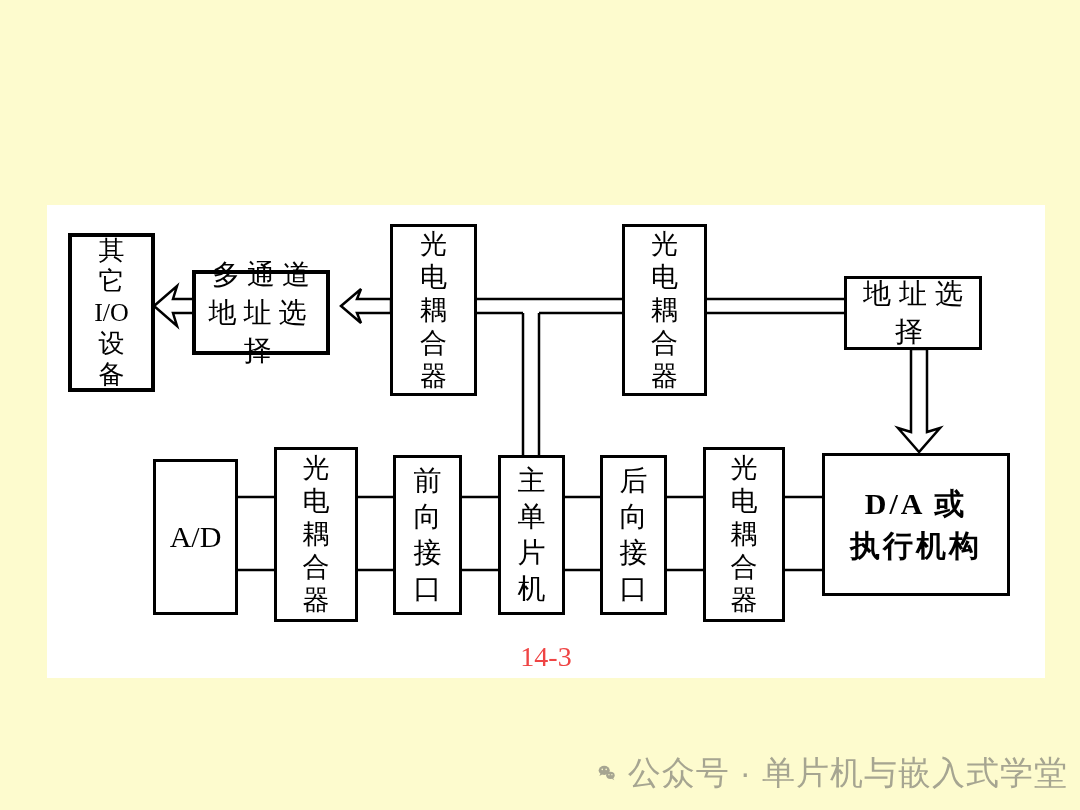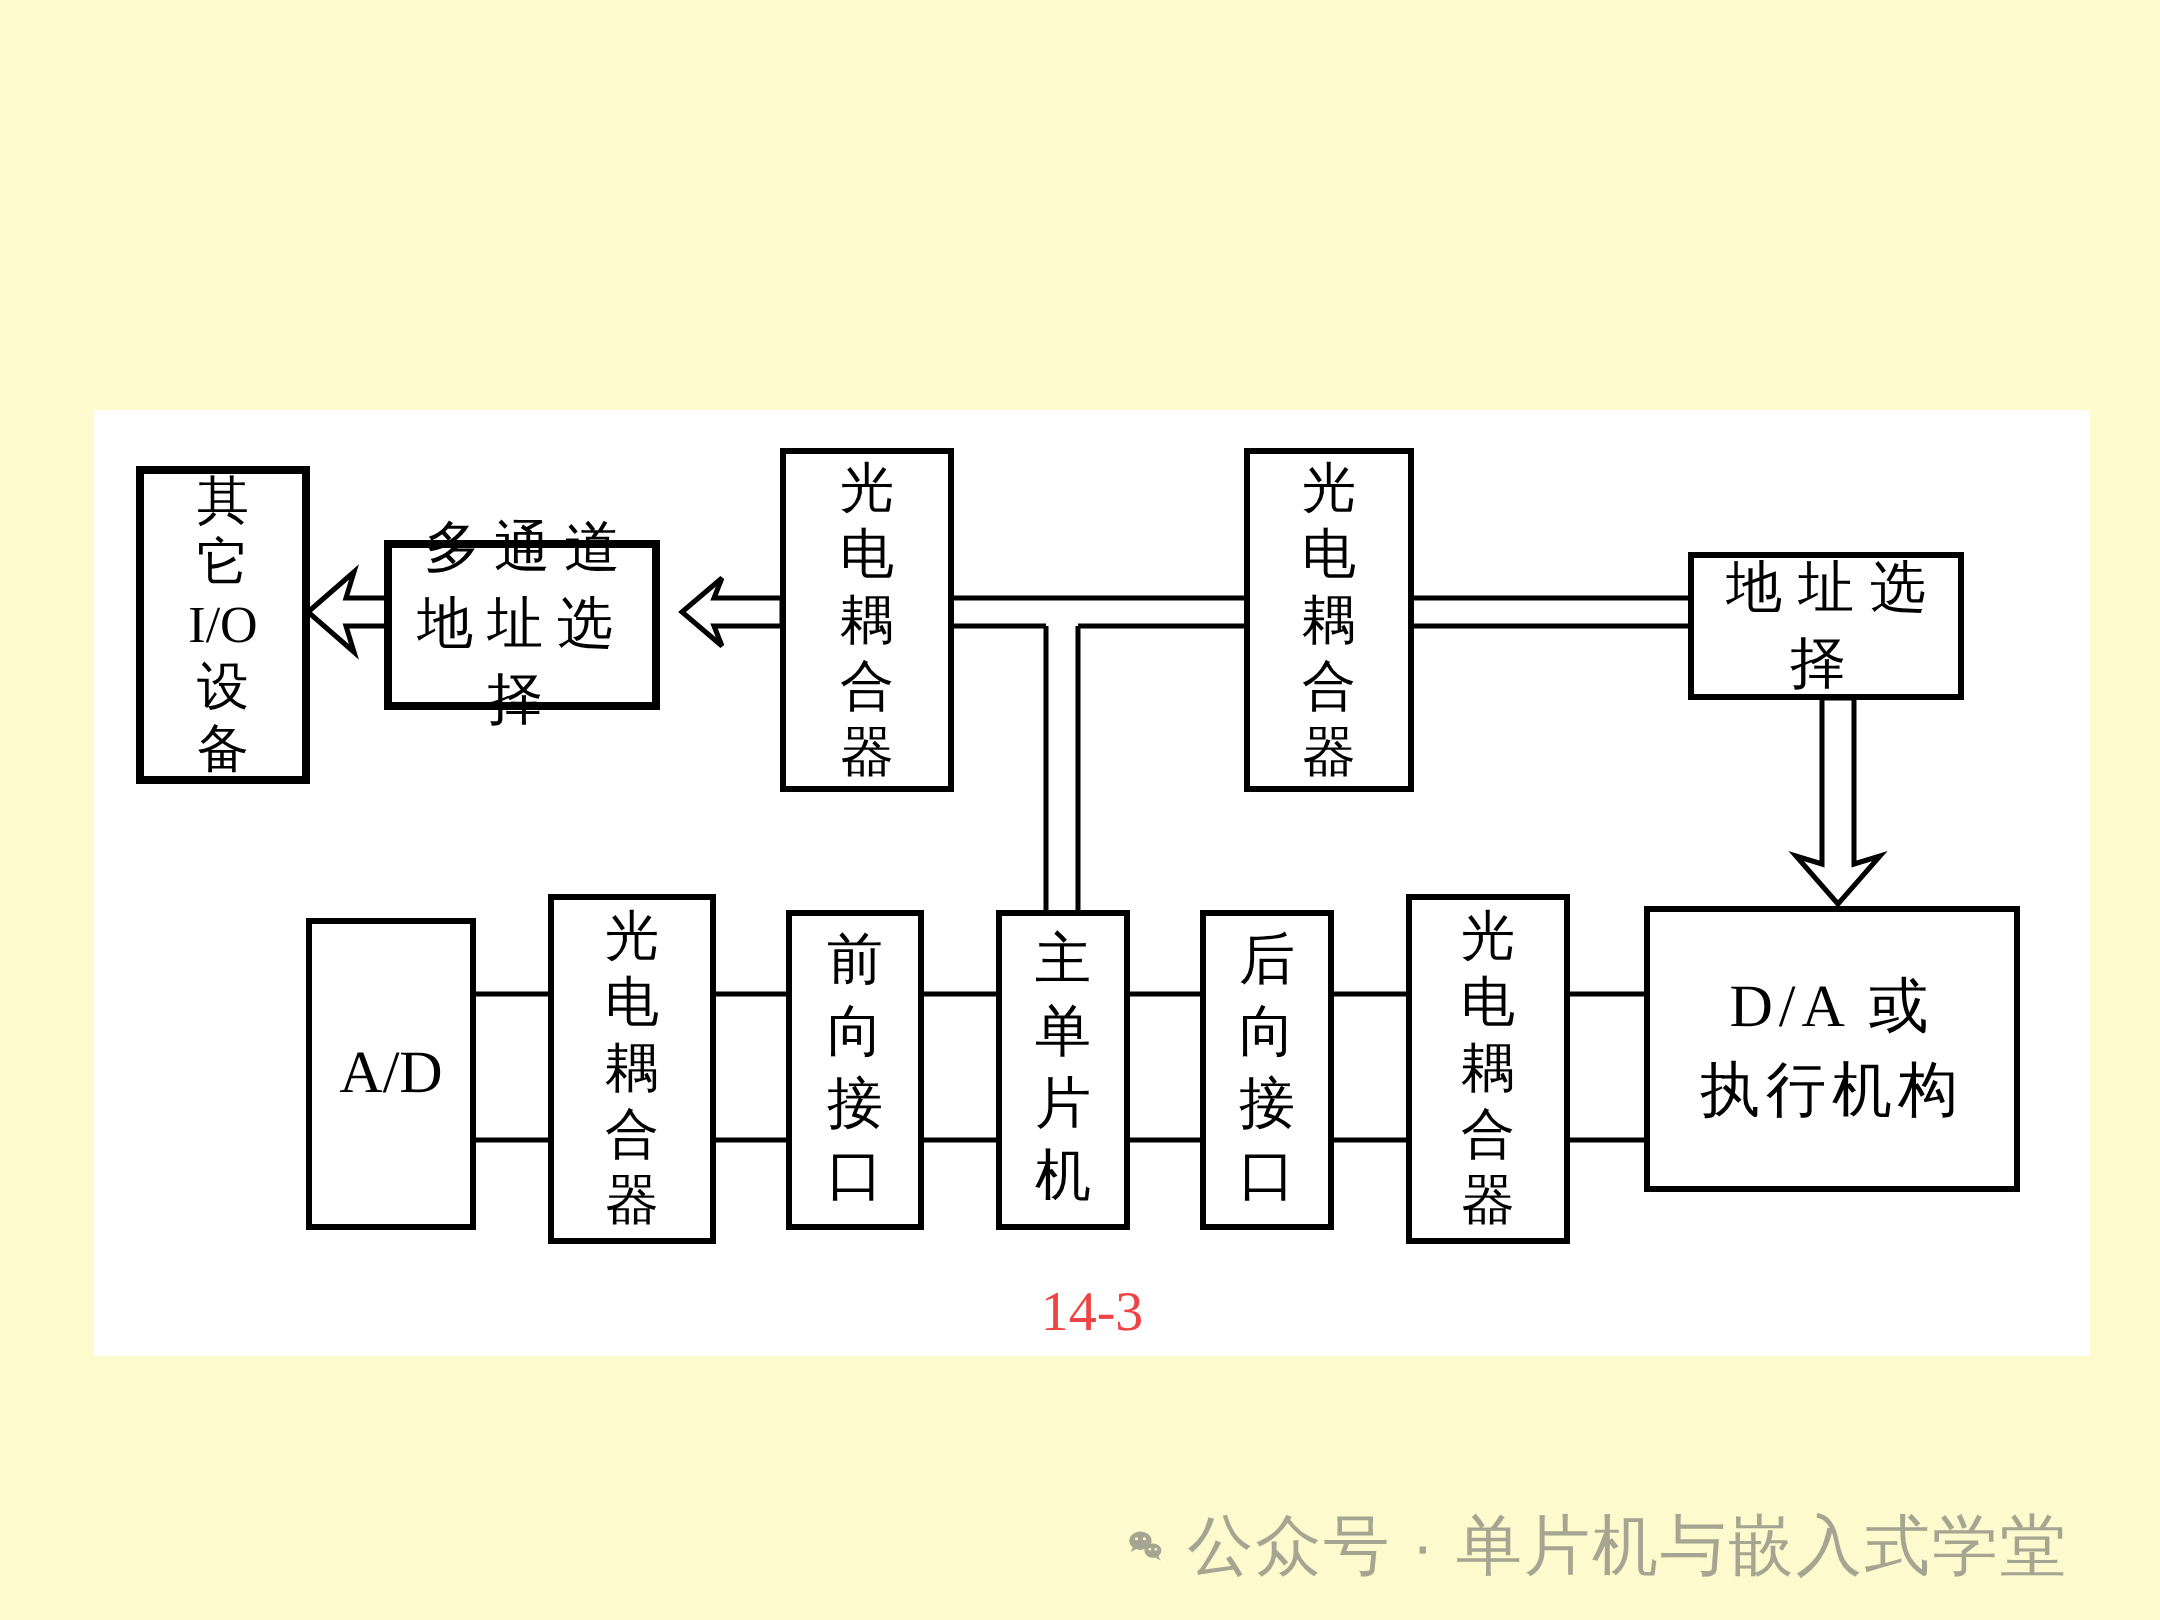--- a/index.html
+++ b/index.html
@@ -23,41 +23,41 @@
     font-family:"Liberation Serif","DejaVu Serif",serif;
   }
   .bold-border{border-width:4px;}
   .vtext{font-size:27px;line-height:33px;}
   .caption{
     position:absolute;left:47px;top:641px;width:998px;
     text-align:center;font-size:28px;color:#ef4444;
     font-family:"Liberation Serif","DejaVu Serif",serif;
   }
   .watermark{
-    position:absolute;left:564px;top:744px;width:470px;height:58px;
+    position:absolute;left:598px;top:744px;width:470px;height:58px;
     display:flex;align-items:center;gap:12px;
     color:#A6A591;
   }
   .watermark-text{
     font-family:"Liberation Sans","DejaVu Sans",sans-serif;
     font-size:33px;letter-spacing:1px;white-space:nowrap;
   }
   
   #box-other-io   {left:68px; top:233px; width:87px; height:159px; font-size:26px; line-height:31px;}
   #box-multich    {left:192px;top:270px; width:138px;height:85px;  font-size:28px; line-height:38px; letter-spacing:7px; text-indent:7px;}
   #box-opto-tl    {left:390px;top:224px; width:87px; height:172px;}
   #box-opto-tr    {left:622px;top:224px; width:85px; height:172px;}
   #box-addr      {left:844px;top:276px; width:138px;height:74px;  font-size:28px; letter-spacing:8px; text-indent:8px;}
   #box-ad        {left:153px;top:459px; width:85px; height:156px; font-size:30px;}
   #box-opto-fwd  {left:274px;top:447px; width:84px; height:175px;}
   #box-fwd-if    {left:393px;top:455px; width:69px; height:160px; font-size:28px; line-height:36px;}
   #box-mcu       {left:498px;top:455px; width:67px; height:160px; font-size:28px; line-height:36px;}
   #box-bwd-if    {left:600px;top:455px; width:67px; height:160px; font-size:28px; line-height:36px;}
   #box-opto-bwd  {left:703px;top:447px; width:82px; height:175px;}
-  #box-da        {left:822px;top:453px; width:188px;height:143px; font-size:30px; line-height:42px; letter-spacing:3px;}
+  #box-da        {left:822px;top:453px; width:188px;height:143px; font-size:30px; line-height:42px; letter-spacing:3px;font-weight:bold;}
 </style>
 </head>
 <body>
 
 <div class="slide">
 
   <div class="panel"></div>
 
   <svg class="wires" width="1080" height="810" viewBox="0 0 1080 810">
     <g stroke="#000" stroke-width="2.5">

